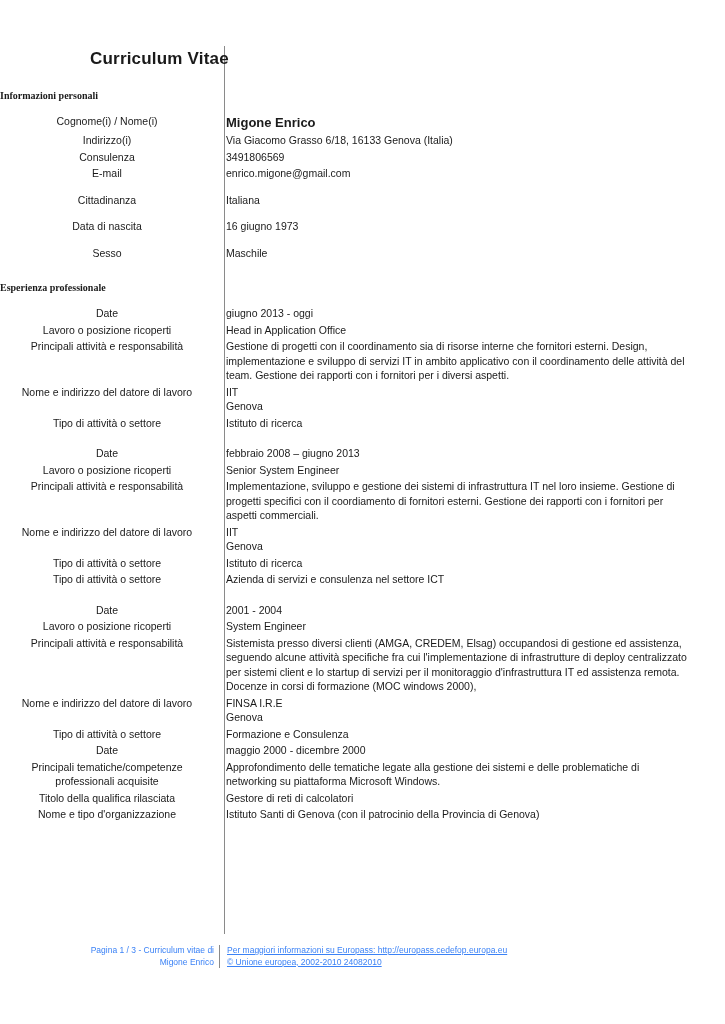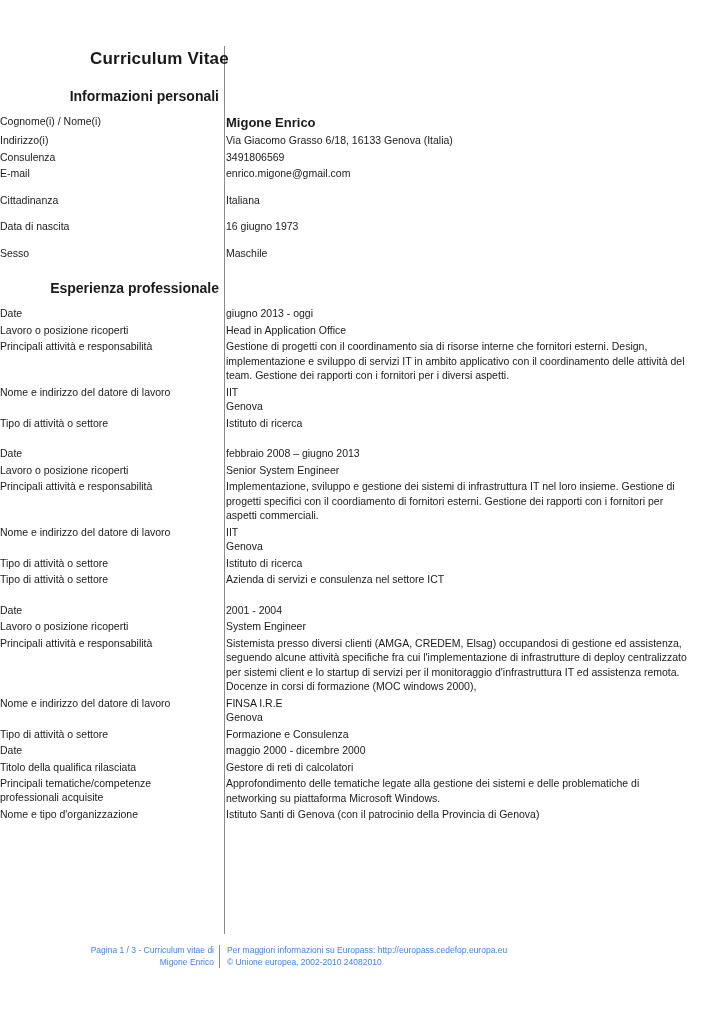--- a/index.html
+++ b/index.html
@@ -51,42 +51,43 @@
   .body-block {
     position: absolute;
     left: 0;
     top: 86px;
     width: 725px;
   }
 
   
   .section-head {
     width: 219px;
-    text-align: right;
-    font-size: 14px;
+    text-align: left;
+    font-size: 10px;
     font-weight: bold;
     line-height: 16px;
     padding-top: 2px;
     padding-bottom: 10px;
     box-sizing: border-box;
+    font-family: Liberation Serif, serif;
   }
   .section-head.gap-top { padding-top: 18px; }
 
   .row {
     display: flex;
     align-items: flex-start;
     padding-bottom: 2px;
   }
   .row.group-gap { margin-top: 14px; }
   .row.small-gap { margin-top: 10px; }
 
   .row-label {
     width: 219px;
     flex: 0 0 219px;
-    text-align: left;
+    text-align: center;
     font-size: 10.5px;
     line-height: 14px;
     color: #1a1a1a;
     padding-right: 5px;
     box-sizing: border-box;
     white-space: pre-line;
   }
   .row-value {
     flex: 1 1 auto;
     margin-left: 7px;
@@ -127,20 +128,21 @@
     align-self: stretch;
     background: #8a8a8a;
     flex: 0 0 1px;
   }
   .footer-right {
     flex: 1 1 auto;
     margin-left: 7px;
     font-size: 8.5px;
     line-height: 11.5px;
     white-space: pre-line;
+    text-decoration: underline;
   }
 </style>
 </head>
 <body>
 
 <div class="page">
 
   <div class="doc-rule"></div>
 
   <div class="title-block">
@@ -243,27 +245,27 @@
       </div>
       <div class="row">
         <div class="row-label">Tipo di attività o settore</div>
         <div class="row-value">Formazione e Consulenza</div>
       </div>
       <div class="row">
         <div class="row-label">Date</div>
         <div class="row-value">maggio 2000 - dicembre 2000</div>
       </div>
       <div class="row">
-        <div class="row-label">Titolo della qualifica rilasciata</div>
-        <div class="row-value">Gestore di reti di calcolatori</div>
-      </div>
-      <div class="row">
         <div class="row-label">Principali tematiche/competenze
 professionali acquisite</div>
         <div class="row-value">Approfondimento delle tematiche legate alla gestione dei sistemi e delle problematiche di networking su piattaforma Microsoft Windows.</div>
+      </div>
+      <div class="row">
+        <div class="row-label">Titolo della qualifica rilasciata</div>
+        <div class="row-value">Gestore di reti di calcolatori</div>
       </div>
       <div class="row">
         <div class="row-label">Nome e tipo d'organizzazione</div>
         <div class="row-value">Istituto Santi di Genova (con il patrocinio della Provincia di Genova)</div>
       </div>
     </div>
 
   <div class="footer">
     <div class="footer-left">Pagina 1 / 3 - Curriculum vitae di
 Migone Enrico</div>

